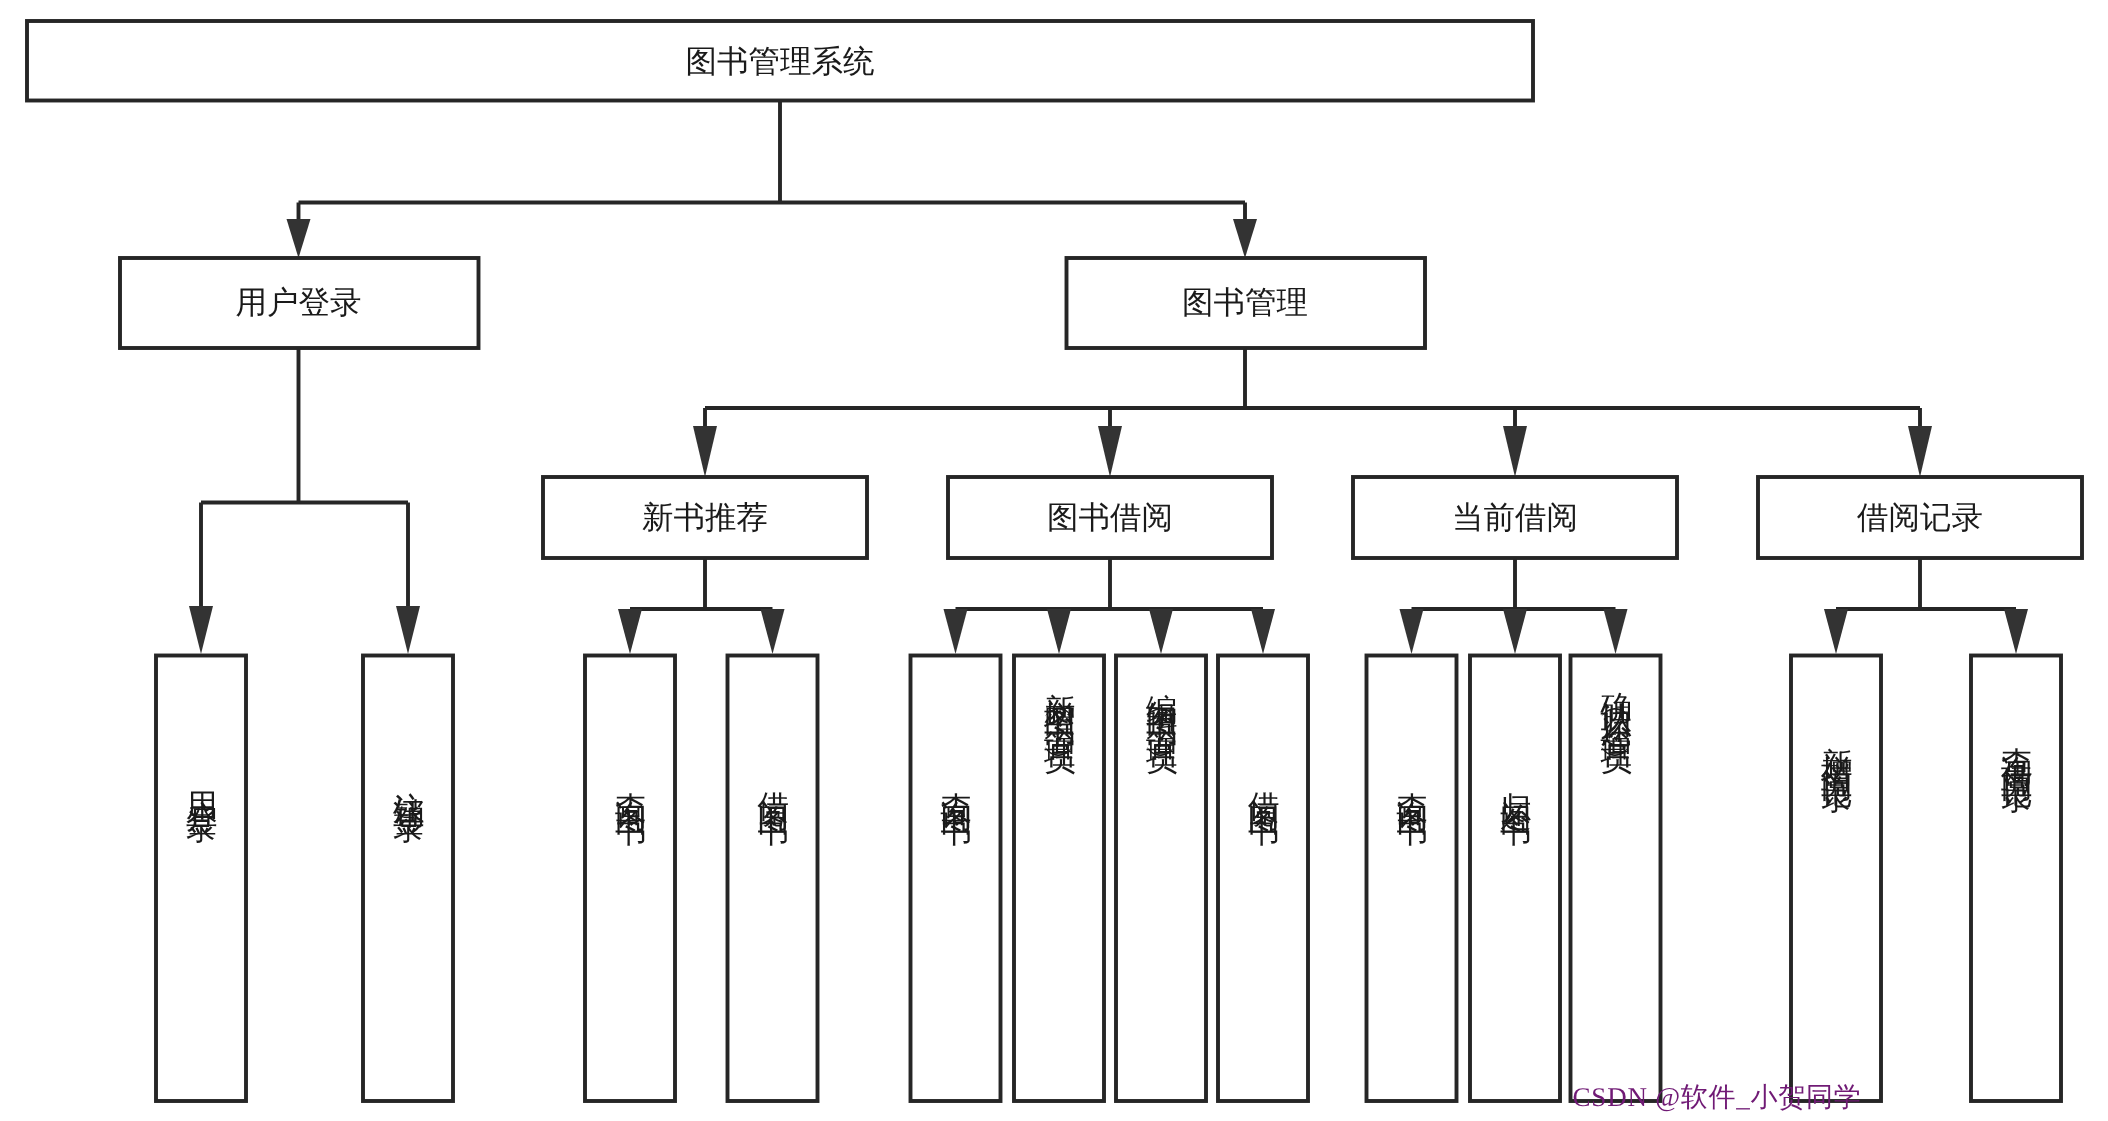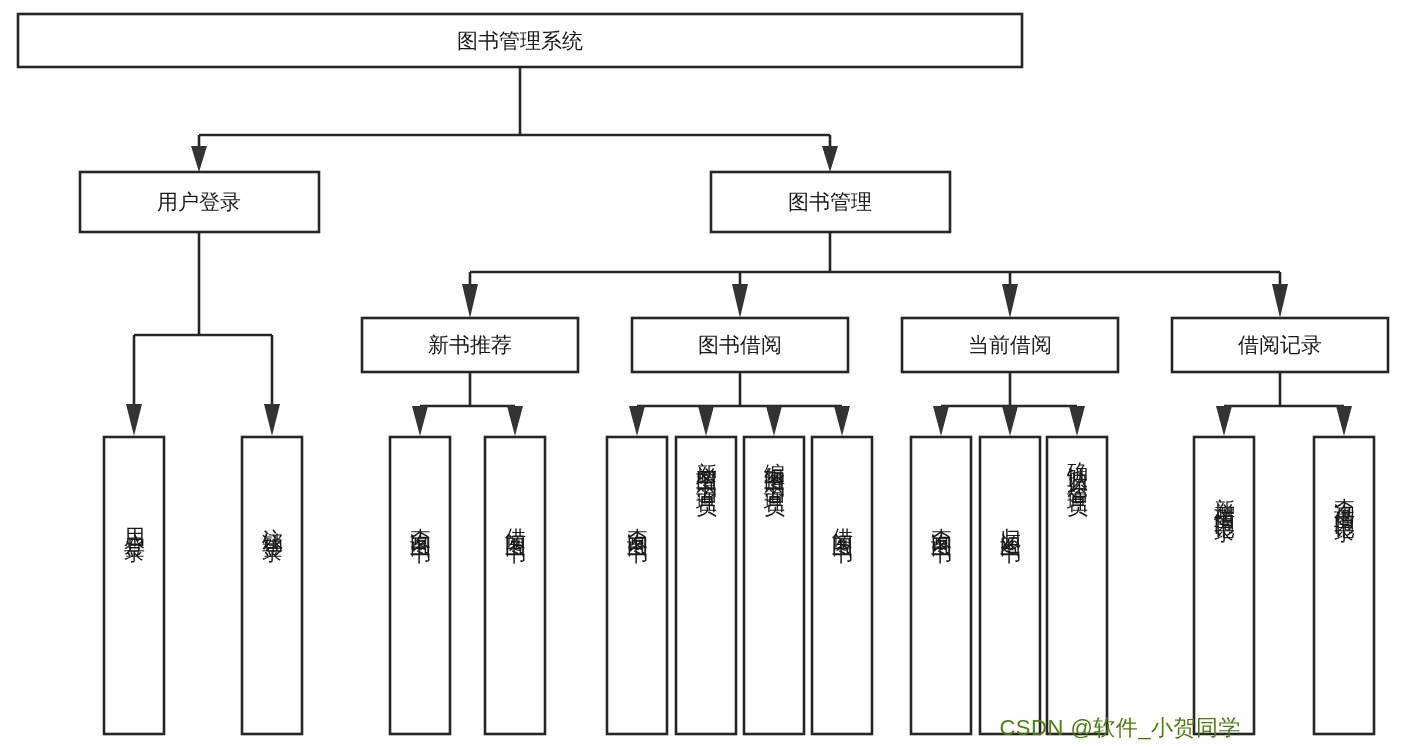--- a/index.html
+++ b/index.html
@@ -65,23 +65,23 @@
     line-height: 1;
     letter-spacing: 5px;
     color: #1a1a1a;
     white-space: nowrap;
     text-align: center;
   }
   .watermark {
     position: absolute;
     right: 8px;
     bottom: 4px;
-    font-family: Liberation Sans, sans-serif;
-    font-size: 22px;
-    color: #4d7c0f;
+    font-family: Liberation Serif, serif;
+    font-size: 18px;
+    color: #701a75;
     letter-spacing: 0.5px;
     white-space: nowrap;
   }
 </style>
 </head>
 <body>
 
 <div id="diagram-root">
 
   <svg id="tree-svg" viewBox="0 0 1405 747">

